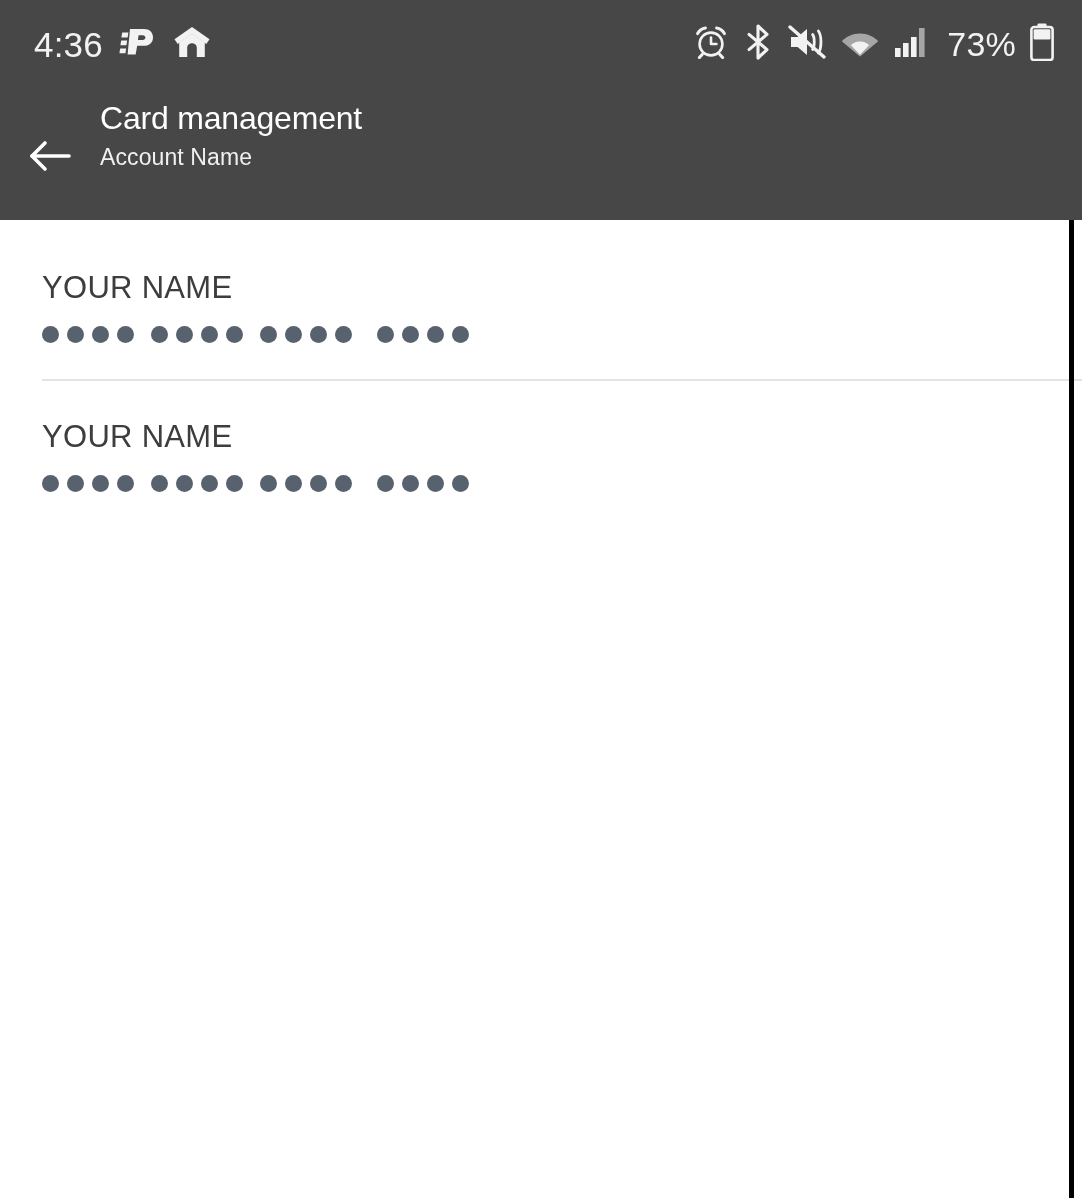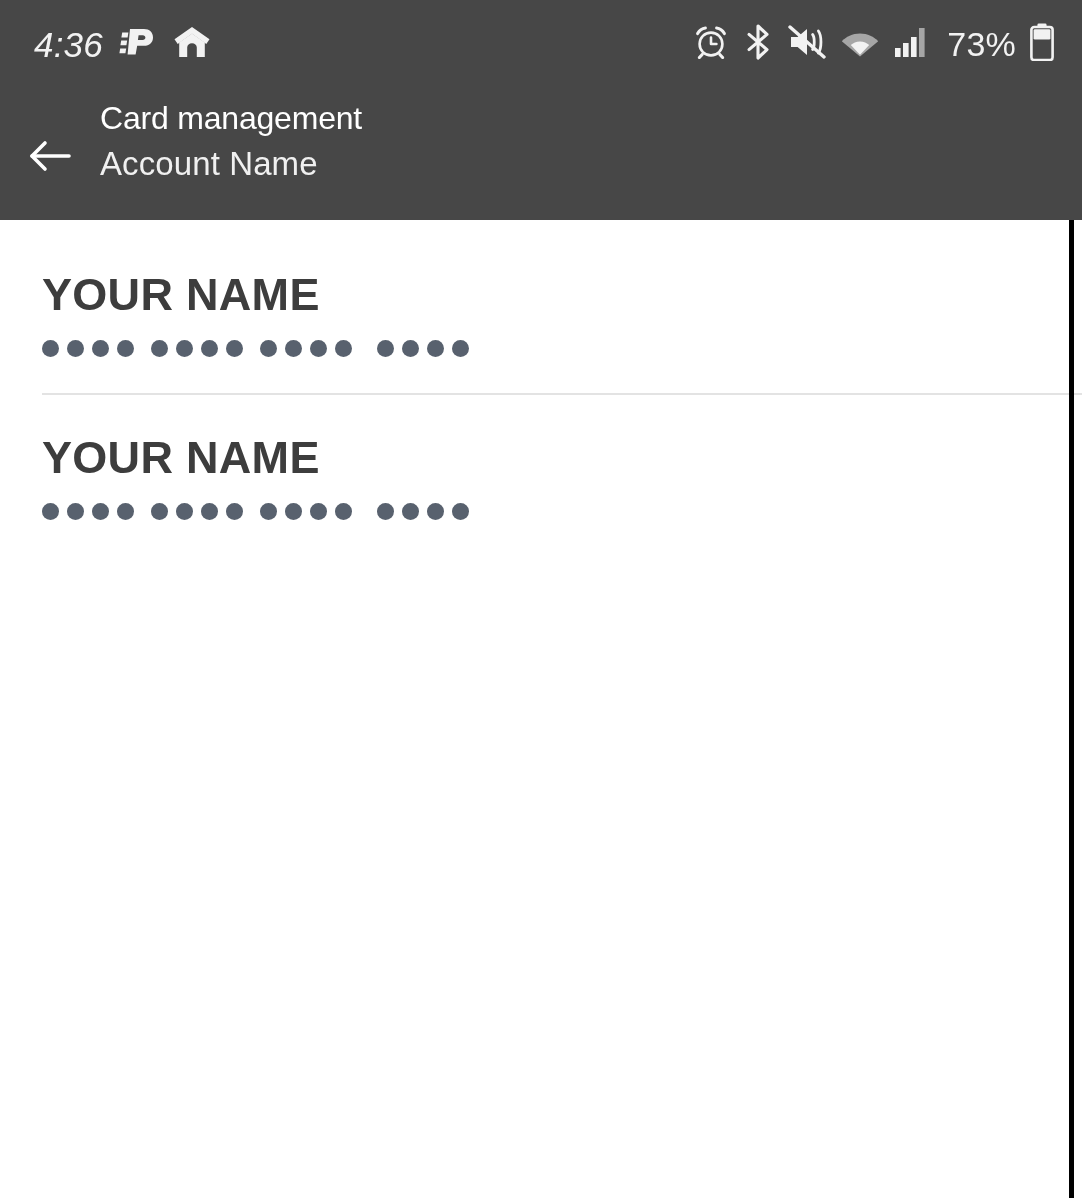--- a/index.html
+++ b/index.html
@@ -29,21 +29,20 @@
     background: #474747;
     display: flex;
     align-items: center;
     justify-content: space-between;
     padding: 0 28px 0 34px;
   }
   .status-left {
     display: flex;
     align-items: center;
     gap: 16px;
-    font-style: italic;
   }
   .status-clock {
     color: #f2f2f2;
     font-size: 35px;
     font-weight: 400;
     letter-spacing: 0.2px;
     line-height: 1;
   }
   .status-right {
     display: flex;
@@ -86,21 +85,21 @@
   .app-title {
     color: #ffffff;
     font-size: 32px;
     font-weight: 400;
     line-height: 1.16;
     letter-spacing: -0.2px;
     white-space: nowrap;
   }
   .app-subtitle {
     color: #f0f0f0;
-    font-size: 33px;
+    font-size: 23px;
     font-weight: 400;
     line-height: 1.2;
     letter-spacing: 0.1px;
     margin-top: 7px;
     white-space: nowrap;
   }
 
   
   .appbar-shadow {
     position: absolute;
@@ -124,22 +123,22 @@
 
   .card-item {
     padding: 45px 0 38px 42px;
     background: transparent;
   }
   .card-item.first { padding-top: 52px; padding-bottom: 35px; }
   .card-item.second { padding-top: 40px; }
 
   .card-holder {
     color: #3d3d3d;
-    font-size: 45px;
-    font-weight: 700;
+    font-size: 31px;
+    font-weight: 400;
     letter-spacing: 0.3px;
     line-height: 1;
     white-space: nowrap;
   }
 
   .card-number {
     margin-top: 21px;
     display: flex;
     align-items: center;
     gap: 17px;

